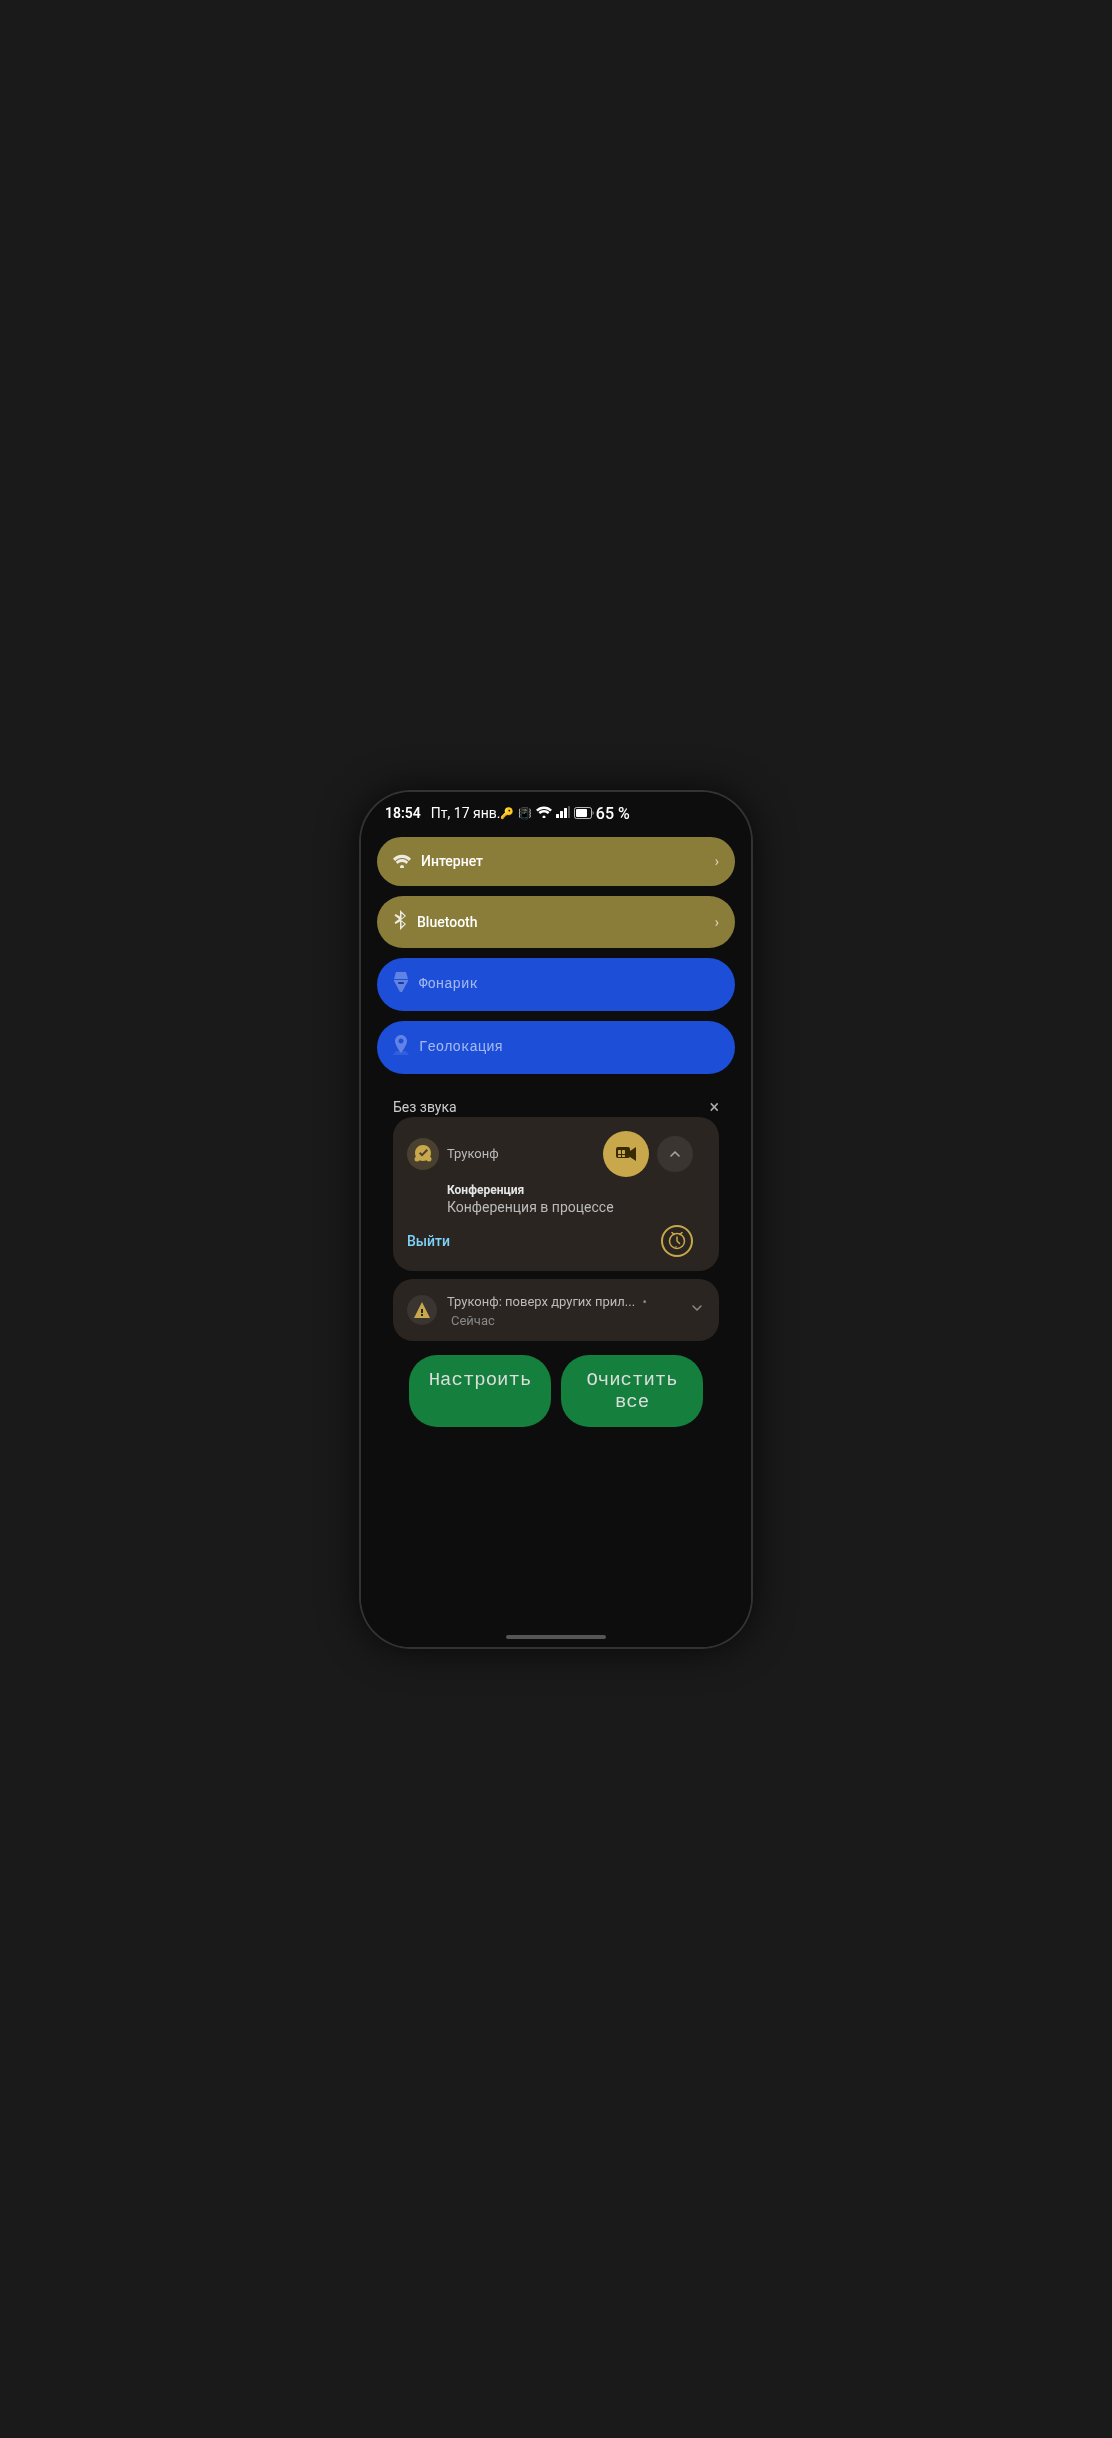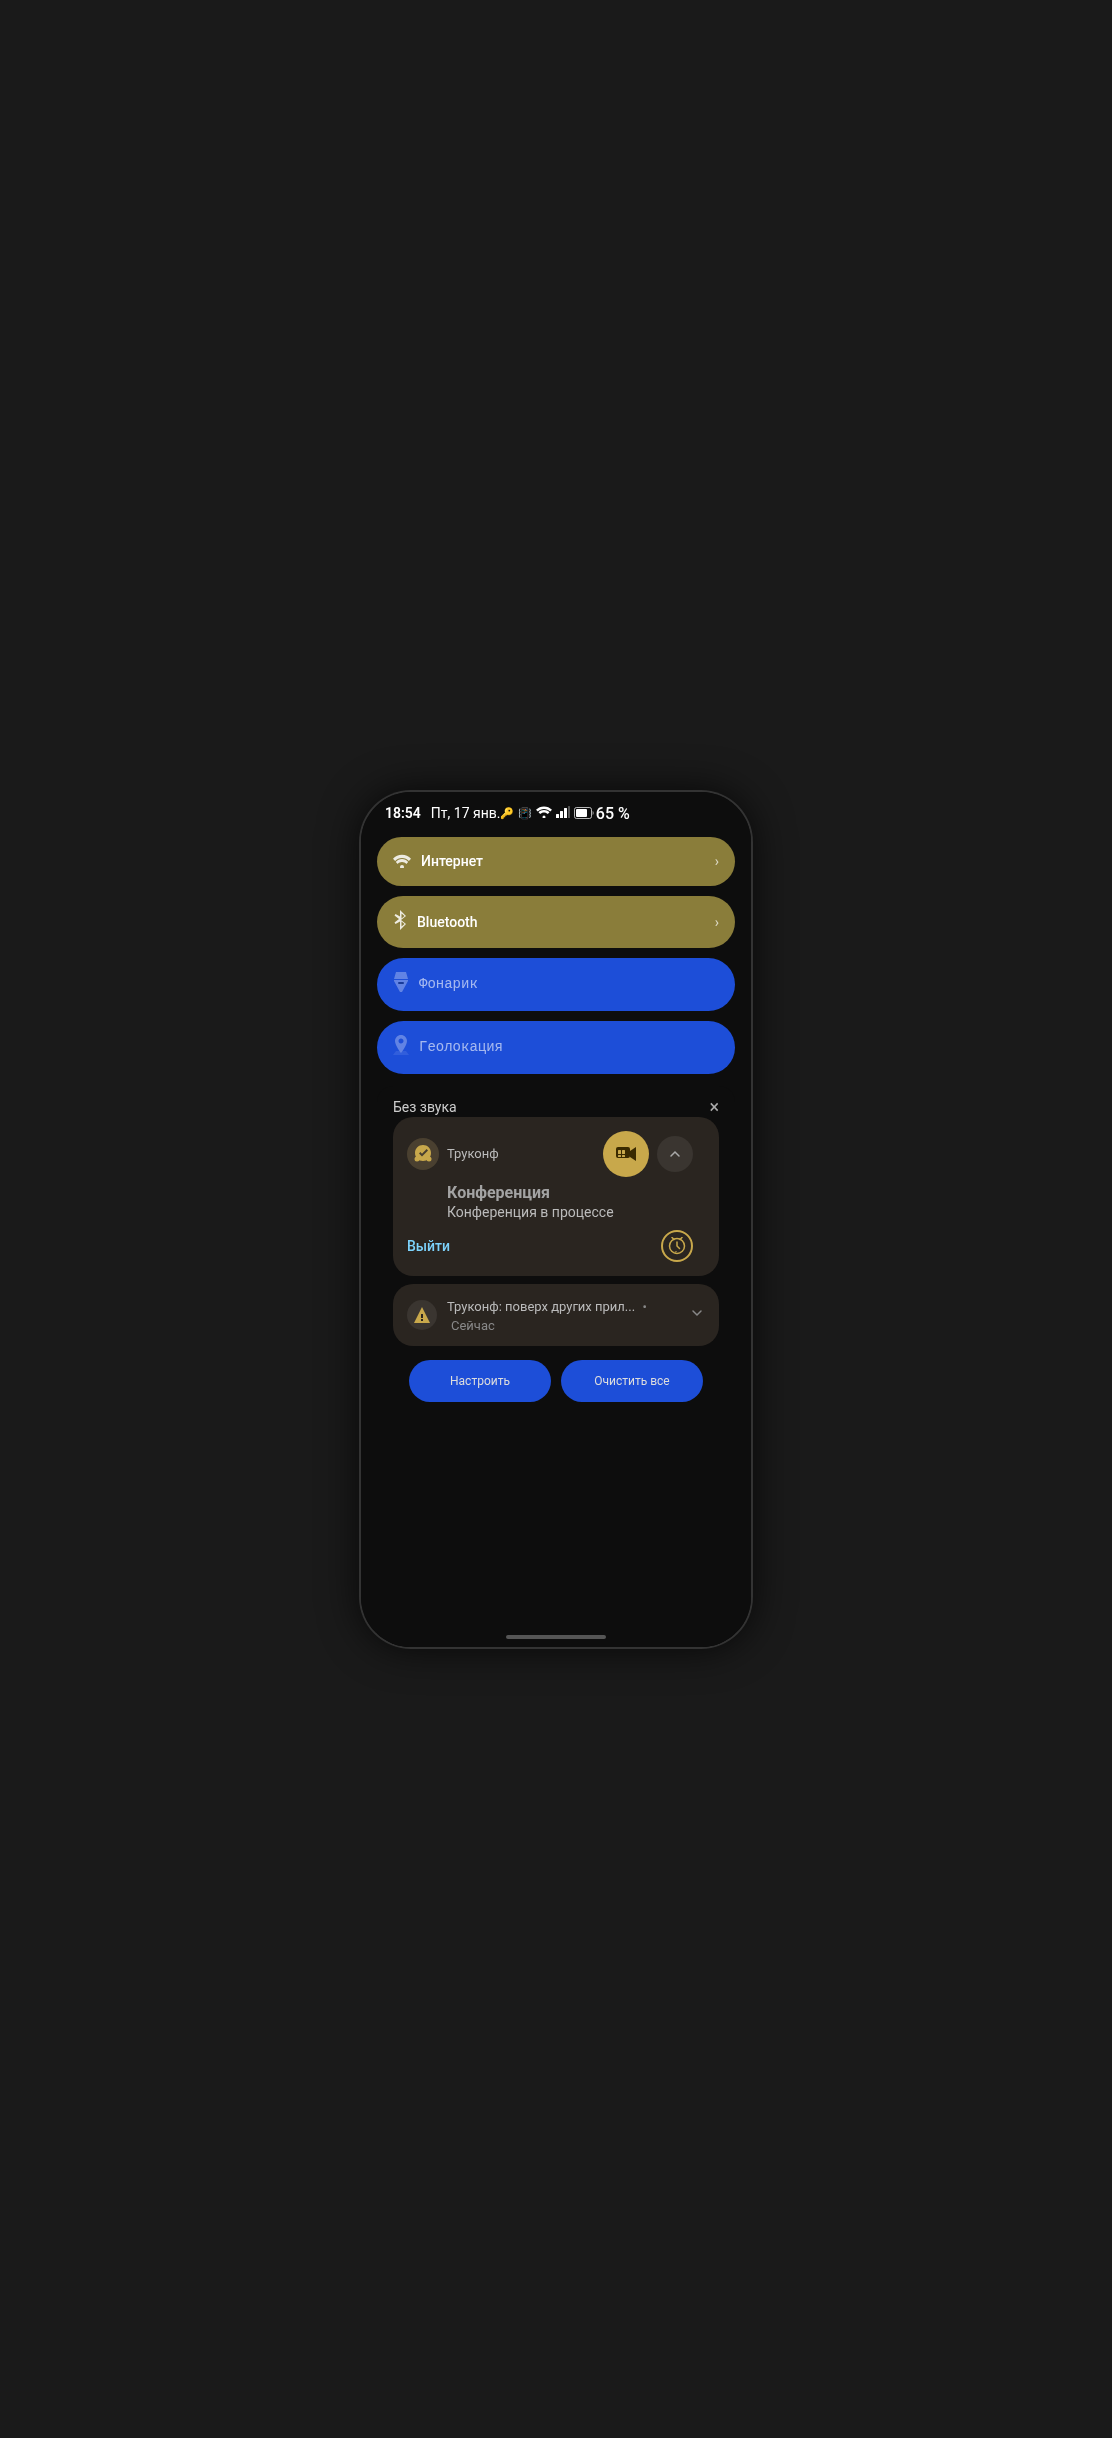--- a/index.html
+++ b/index.html
@@ -211,22 +211,22 @@
       background: #3a3530;
       display: flex;
       align-items: center;
       justify-content: center;
       cursor: pointer;
       color: #aaa;
       font-size: 16px;
     }
 
     .notif-title {
-      color: #a3a3a3;
-      font-size: 16px;
+      color: #e5e5e5;
+      font-size: 12px;
       font-weight: 700;
       margin-bottom: 2px;
       padding-left: 40px;
     }
 
     .notif-body {
       color: #bbb;
       font-size: 14px;
       margin-bottom: 10px;
       padding-left: 40px;
@@ -292,27 +292,28 @@
     
     .bottom-actions {
       display: flex;
       gap: 10px;
       padding: 4px 16px 16px 16px;
     }
 
     .action-btn {
       flex: 1;
       padding: 14px;
-      background: #1d4ed8;
+      background: #15803d;
       border-radius: 28px;
       text-align: center;
       color: #ddd;
-      font-size: 12px;
+      font-size: 19px;
       font-weight: 400;
       cursor: pointer;
+      font-family: Liberation Mono, monospace;
     }
 
     
     .home-indicator {
       position: absolute;
       bottom: 8px;
       left: 50%;
       transform: translateX(-50%);
       width: 100px;
       height: 4px;

